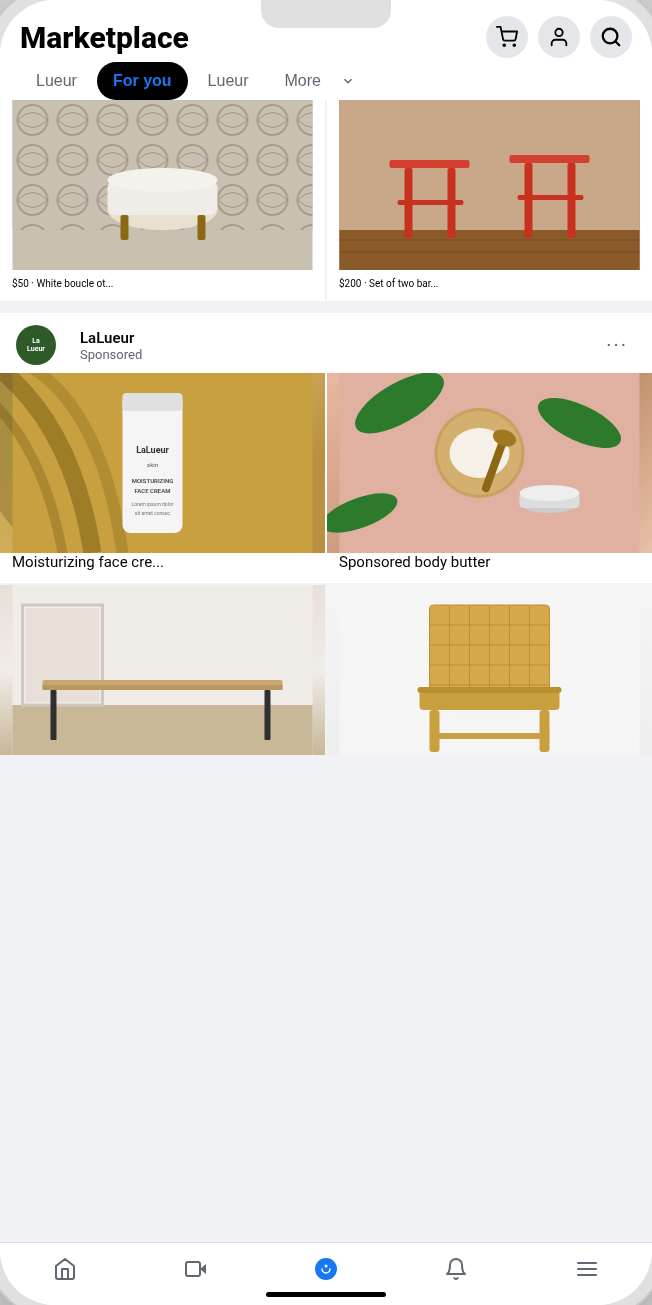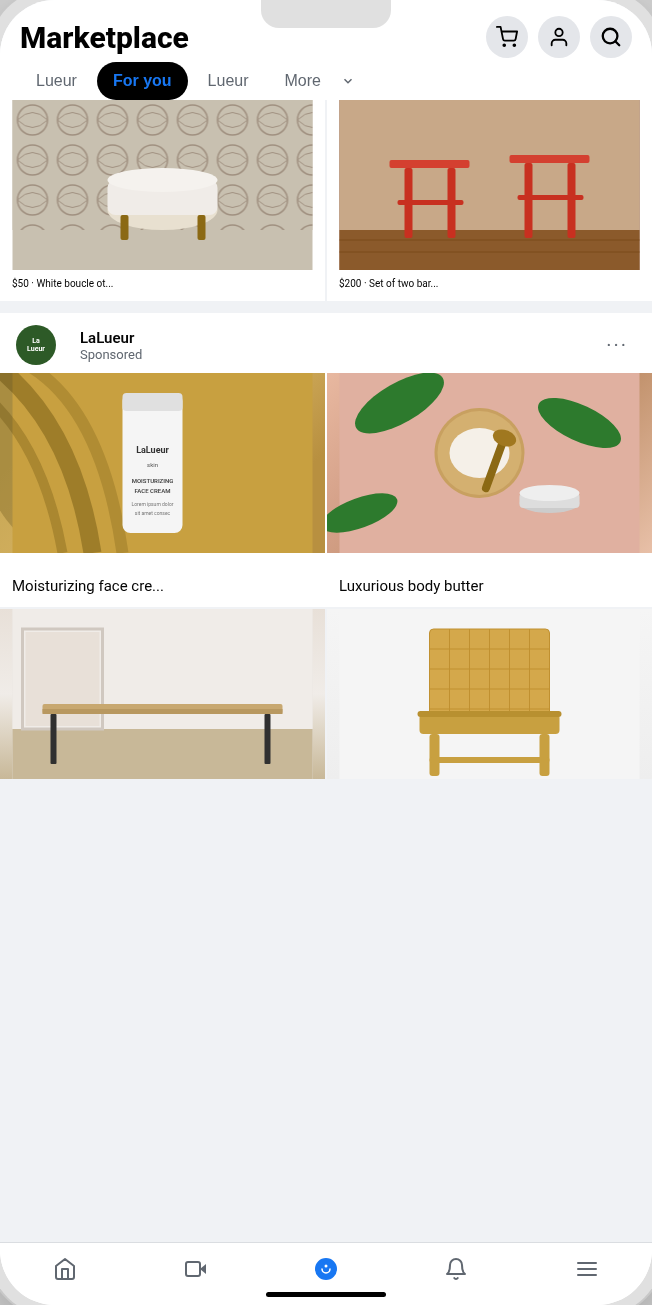--- a/index.html
+++ b/index.html
@@ -348,21 +348,21 @@
       border-radius: 3px;
     }
 
     
     .icon-svg {
       width: 24px;
       height: 24px;
     }
 
     .sponsored-product-name {
-      padding: 24px 12px 12px;
+      padding: 0 12px 12px;
       font-size: 15px;
       color: #050505;
     }
 
     
     .top-status-bar {
       background: #ffffff;
       padding: 12px 30px 8px 30px;
       display: flex;
       justify-content: space-between;
@@ -530,21 +530,21 @@
 
                 <ellipse cx="210" cy="130" rx="30" ry="10" fill="#ccc"></ellipse>
                 <rect x="180" y="120" width="60" height="15" rx="4" fill="#ddd"></rect>
                 <ellipse cx="210" cy="120" rx="30" ry="8" fill="#eee"></ellipse>
 
                 <rect x="155" y="60" width="8" height="60" rx="4" fill="#8b6914" transform="rotate(20 155 80)"></rect>
                 <ellipse cx="165" cy="65" rx="12" ry="8" fill="#a07820" transform="rotate(20 165 65)"></ellipse>
               </svg>
             </div>
           </div>
-          <div class="sponsored-product-name">Luxurious body butter</div>
+          <div class="sponsored-product-name">Sponsored body butter</div>
         </div>
       </div>
     </div>
 
     <div class="bottom-grid">
 
       <div class="bottom-card">
         <div class="desk-scene">
           <svg width="100%" height="170" viewBox="0 0 300 170" xmlns="http://www.w3.org/2000/svg">
             <rect width="300" height="170" fill="#e8e4e0"></rect>

